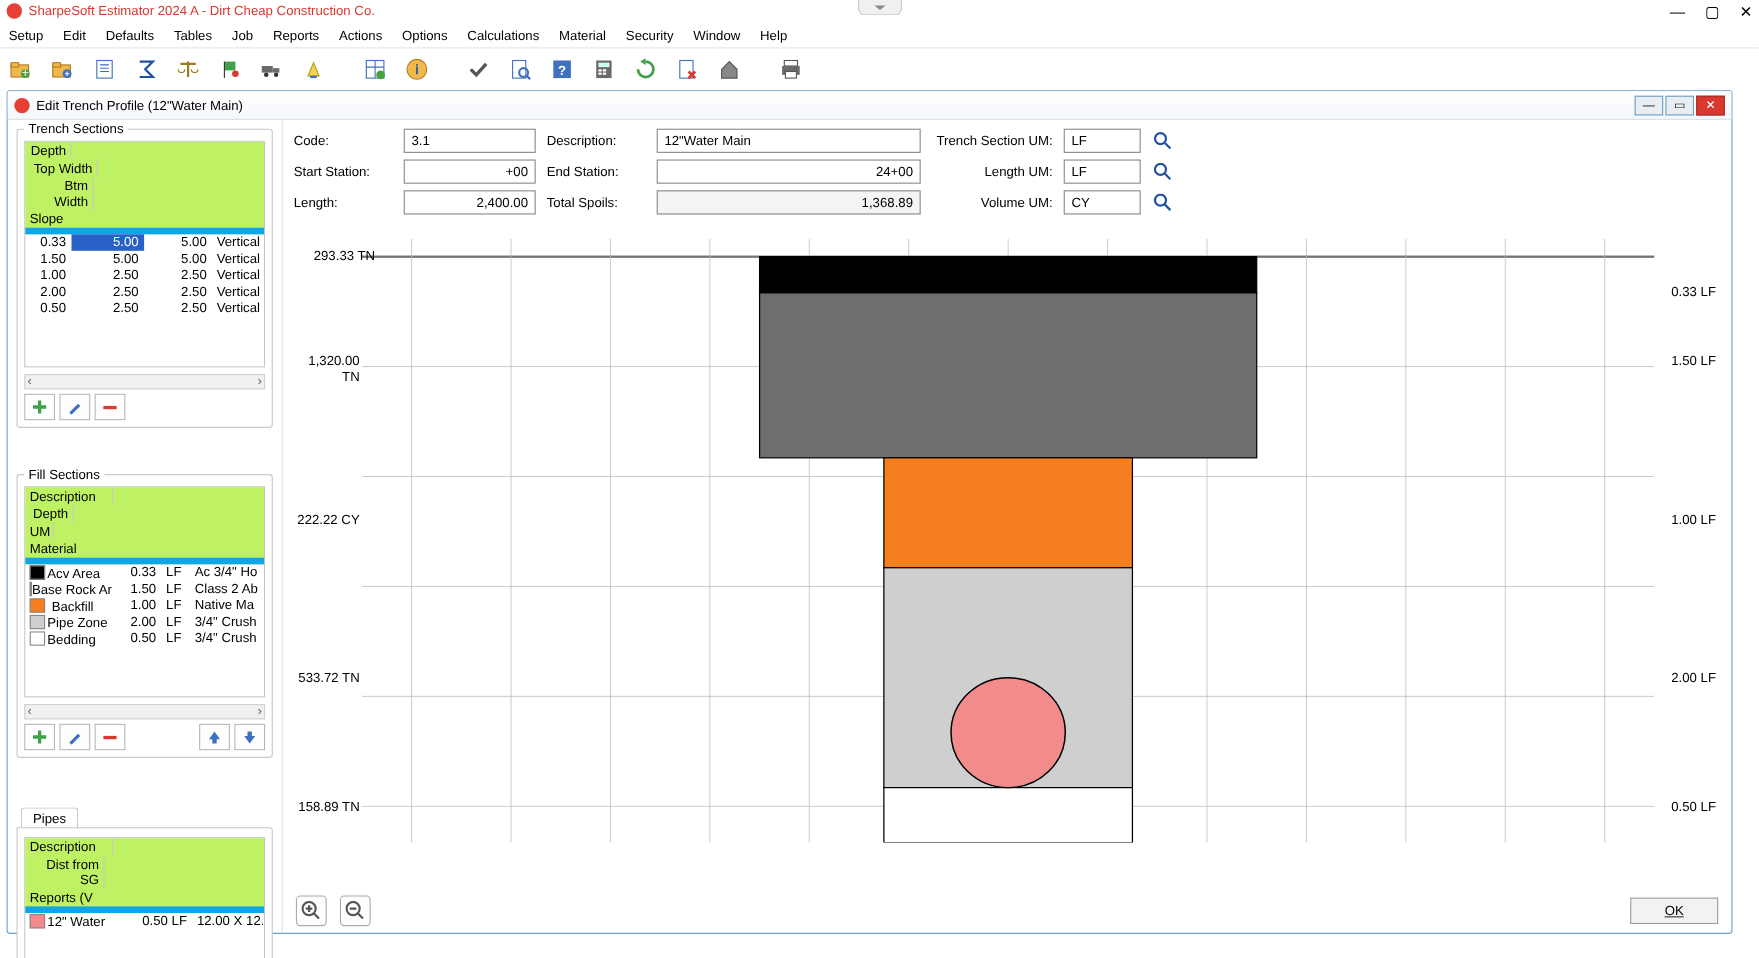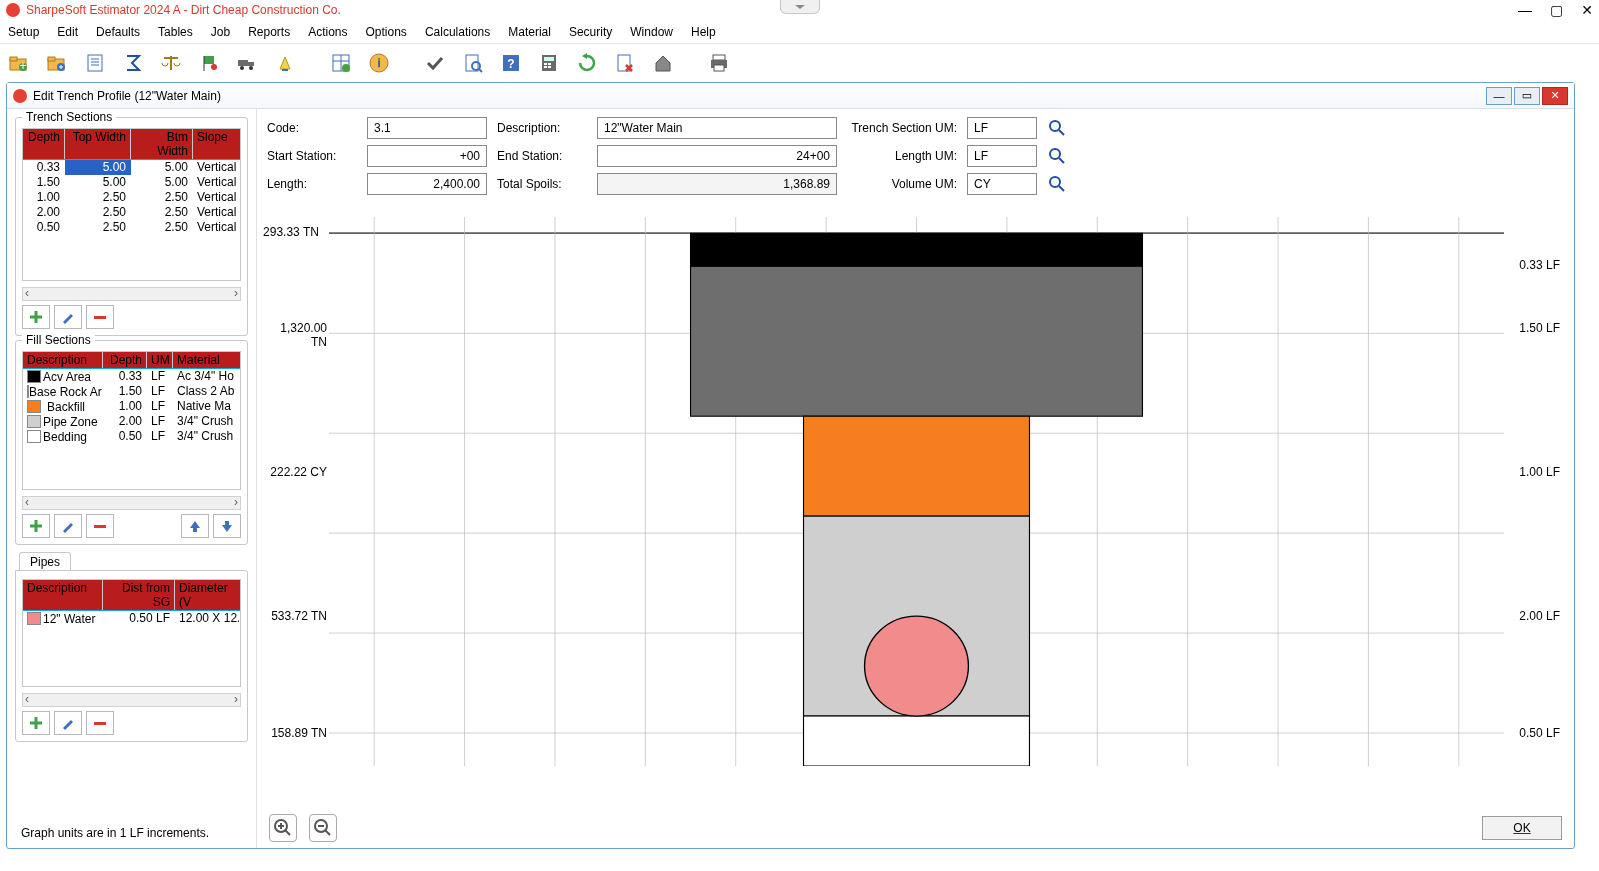--- a/index.html
+++ b/index.html
@@ -15,26 +15,26 @@
   .menubar span{ cursor:pointer; }
   .toolbar { height:38px; display:flex; align-items:center; gap:12px; padding:0 6px;}
   .toolbar .tbtn { width:26px; height:26px; display:flex; align-items:center; justify-content:center; cursor:pointer;}
   .toolbar .sep { width:6px;}
   .mdi-window { position:absolute; left:6px; top:82px; right:24px; bottom:22px; border:1px solid #6b9fc8; border-radius:3px; background:#fff;}
   .mdi-title { height:26px; background:linear-gradient(#ffffff,#f4f7fb); border-bottom:1px solid #d6e0ea; display:flex; align-items:center; padding:0 6px; gap:6px;}
   .mdi-title .wbtns{ margin-left:auto; display:flex; gap:2px;}
   .mdi-title .wbtns .wb{ width:26px; height:18px; border:1px solid #6b9fc8; background:#e9eef5; display:flex; align-items:center; justify-content:center; cursor:pointer; font-size:11px;}
   .mdi-title .wbtns .wb.close{ background:#d8382e; color:#fff; border-color:#a52d24;}
   .mdi-body { position:absolute; top:26px; left:0; right:0; bottom:0; display:flex;}
-  .left-panel { width:250px; border-right:1px solid #e0e0e0; padding:4px 8px 8px 8px; display:flex; flex-direction:column;}
+  .left-panel { width:250px; border-right:1px solid #e0e0e0; padding:4px 8px 8px 8px; display:flex; flex-direction:column;gap:38px;}
   .right-panel { flex:1; display:flex; flex-direction:column; position:relative;}
   .gbox { border:1px solid #c8c8c8; border-radius:3px; margin-top:4px; padding-top:4px; position:relative; background:#fff;}
   .gbox > .gtitle { position:absolute; top:-8px; left:6px; background:#fff; padding:0 4px; font-size:12px;}
   .grid { border:1px solid #c8c8c8; margin:6px; }
-  .grid .ghead { display:flex; background:#b91c1c; border-bottom:1px solid #0ea5e9;}
+  .grid .ghead { display:flex; background:#bef264; border-bottom:6px solid #0ea5e9;flex-direction:column;}
   .grid .ghead .gh{ padding:1px 4px; border-right:1px solid #c8c8c8; text-align:left;}
   .grid .grow{ display:flex; height:15px; align-items:stretch;}
   .grid .grow .gc{ padding:0 4px; border-right:1px solid transparent; text-align:right; overflow:hidden; white-space:nowrap;}
   .scrollbar-h { height:14px; margin:0 6px 4px 6px; background:#f0f0f0; border:1px solid #d0d0d0; position:relative;}
   .scrollbar-h::before{content:"‹"; position:absolute; left:2px; top:-2px; color:#606060;}
   .scrollbar-h::after{content:"›"; position:absolute; right:2px; top:-2px; color:#606060;}
   .rowbtns { display:flex; gap:4px; padding:0 6px 6px 6px;}
   .rowbtns .btn{ width:28px; height:24px; border:1px solid #b8b8b8; background:#fefefe; display:flex; align-items:center; justify-content:center; cursor:pointer;}
   .rowbtns .spacer{flex:1;}
   .colorchip{ width:14px; height:13px; display:inline-block; margin-right:0px;}
@@ -389,21 +389,21 @@
         </div>
       </div>
 
       <div style="margin-top:6px">
         <span class="tab-pipes">Pipes</span>
         <div class="gbox" style="margin-top:0; border-radius:0 3px 3px 3px;">
           <div class="grid" style="margin-top:4px">
             <div class="ghead">
               <div class="gh" style="width:80px">Description</div>
               <div class="gh" style="width:72px;text-align:right">Dist from SG</div>
-              <div class="gh" style="flex:1;border-right:none">Diameter (V</div>
+              <div class="gh" style="flex:1;border-right:none">Reports (V</div>
             </div>
             <div id="pipe-rows">
                 <div class="grow">
                   <div class="gc" style="width:80px;text-align:left;display:flex;align-items:center">
                     <span class="colorchip" style="background:#f28c8c;border:1px solid #888"></span>
                     <span style="margin-left:2px">12" Water</span>
                   </div>
                   <div class="gc" style="width:72px">0.50 LF</div>
                   <div class="gc" style="flex:1;text-align:left">12.00 X 12.0</div>
                 </div>
@@ -506,21 +506,21 @@
               <line x1="0" y1="566.594746716698" x2="1040" y2="566.594746716698" stroke="#b8b8b8" stroke-width="0.6"></line>
               <rect x="320" y="15" width="400" height="30.33771106941839" fill="#000000" stroke="#000" stroke-width="1"></rect>
               <rect x="320" y="45.33771106941839" width="400" height="137.8986866791745" fill="#6e6e6e" stroke="#000" stroke-width="1"></rect>
               <rect x="420" y="183.23639774859288" width="200" height="91.93245778611629" fill="#f57f1f" stroke="#000" stroke-width="1"></rect>
               <rect x="420" y="275.16885553470917" width="200" height="183.8649155722327" fill="#cfcfcf" stroke="#000" stroke-width="1"></rect>
               <rect x="420" y="459.03377110694186" width="200" height="45.966228893058144" fill="#ffffff" stroke="#000" stroke-width="1"></rect>
               <circle cx="520" cy="413.0675422138837" r="45.966228893058144" fill="#f28c8c" stroke="#000" stroke-width="1.2"></circle>
             </svg>
         </div>
         <div id="left-axis">
-            <div class="axis-label" style="left: 0; top: 24px; width: 64px; text-align: center;">293.33 TN</div>
+            <div class="axis-label" style="left: 18px; top: 24px; width: 64px; text-align: right;">293.33 TN</div>
             <div class="axis-label" style="left: 4px; top: 120.12px; width: 64px; text-align: right;">1,320.00 TN</div>
             <div class="axis-label" style="left: 4px; top: 264.3px; width: 64px; text-align: right;">222.22 CY</div>
             <div class="axis-label" style="left: 4px; top: 408.48px; width: 64px; text-align: right;">533.72 TN</div>
             <div class="axis-label" style="left: 4px; top: 524.892px; width: 64px; text-align: right;">158.89 TN</div>
           </div>
         <div id="right-axis">
             <div class="axis-label" style="right: 4px; top: 57.108px;">0.33 LF</div>
             <div class="axis-label" style="right: 4px; top: 120.12px;">1.50 LF</div>
             <div class="axis-label" style="right: 4px; top: 264.3px;">1.00 LF</div>
             <div class="axis-label" style="right: 4px; top: 408.48px;">2.00 LF</div>

